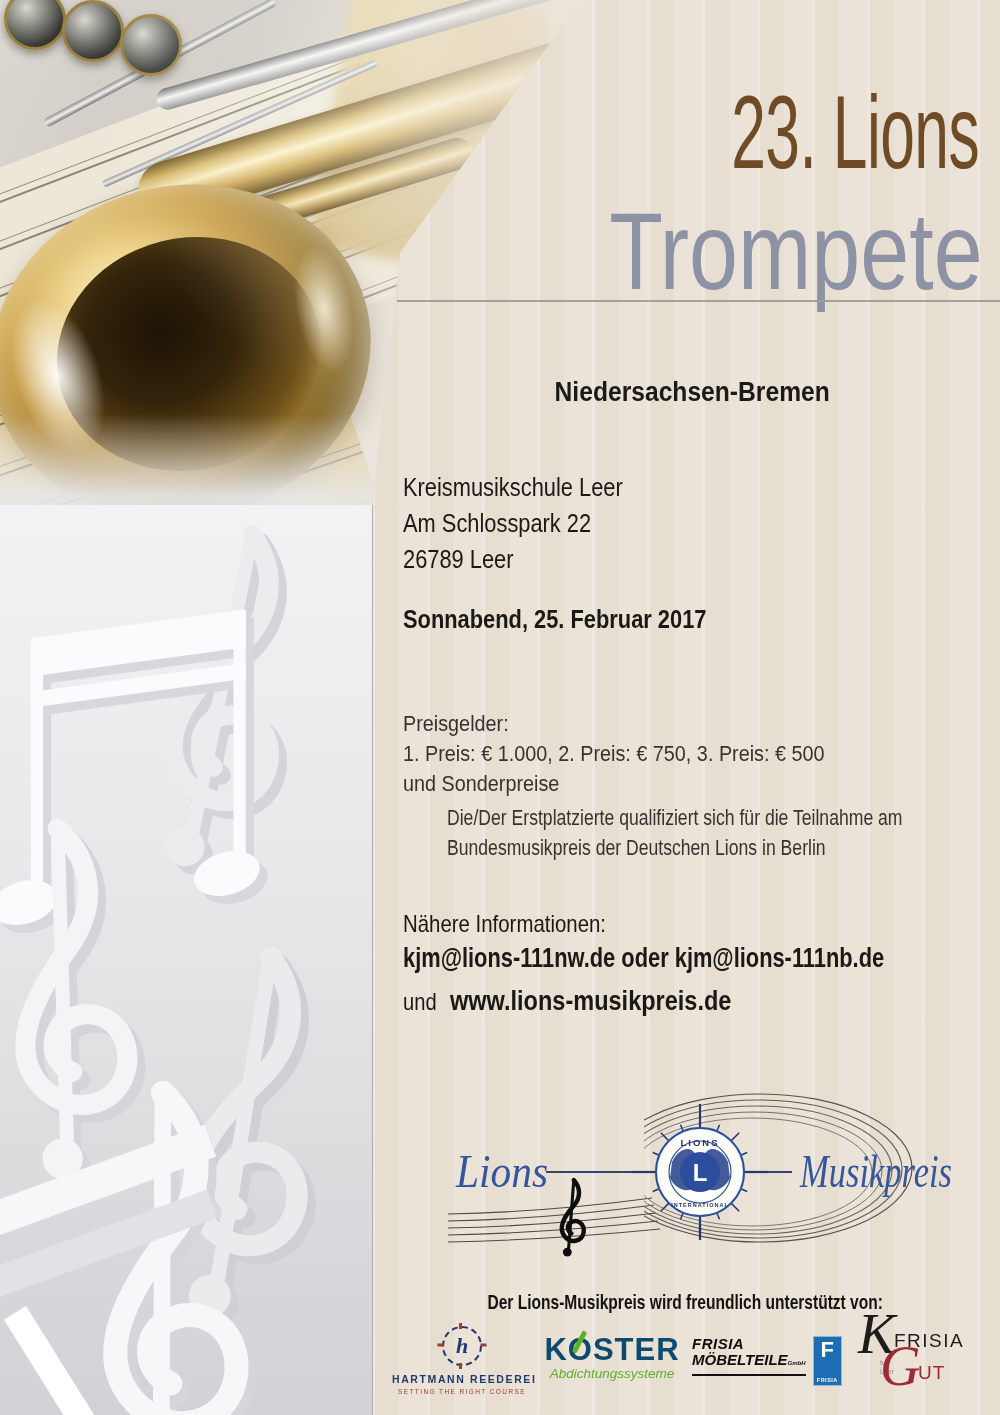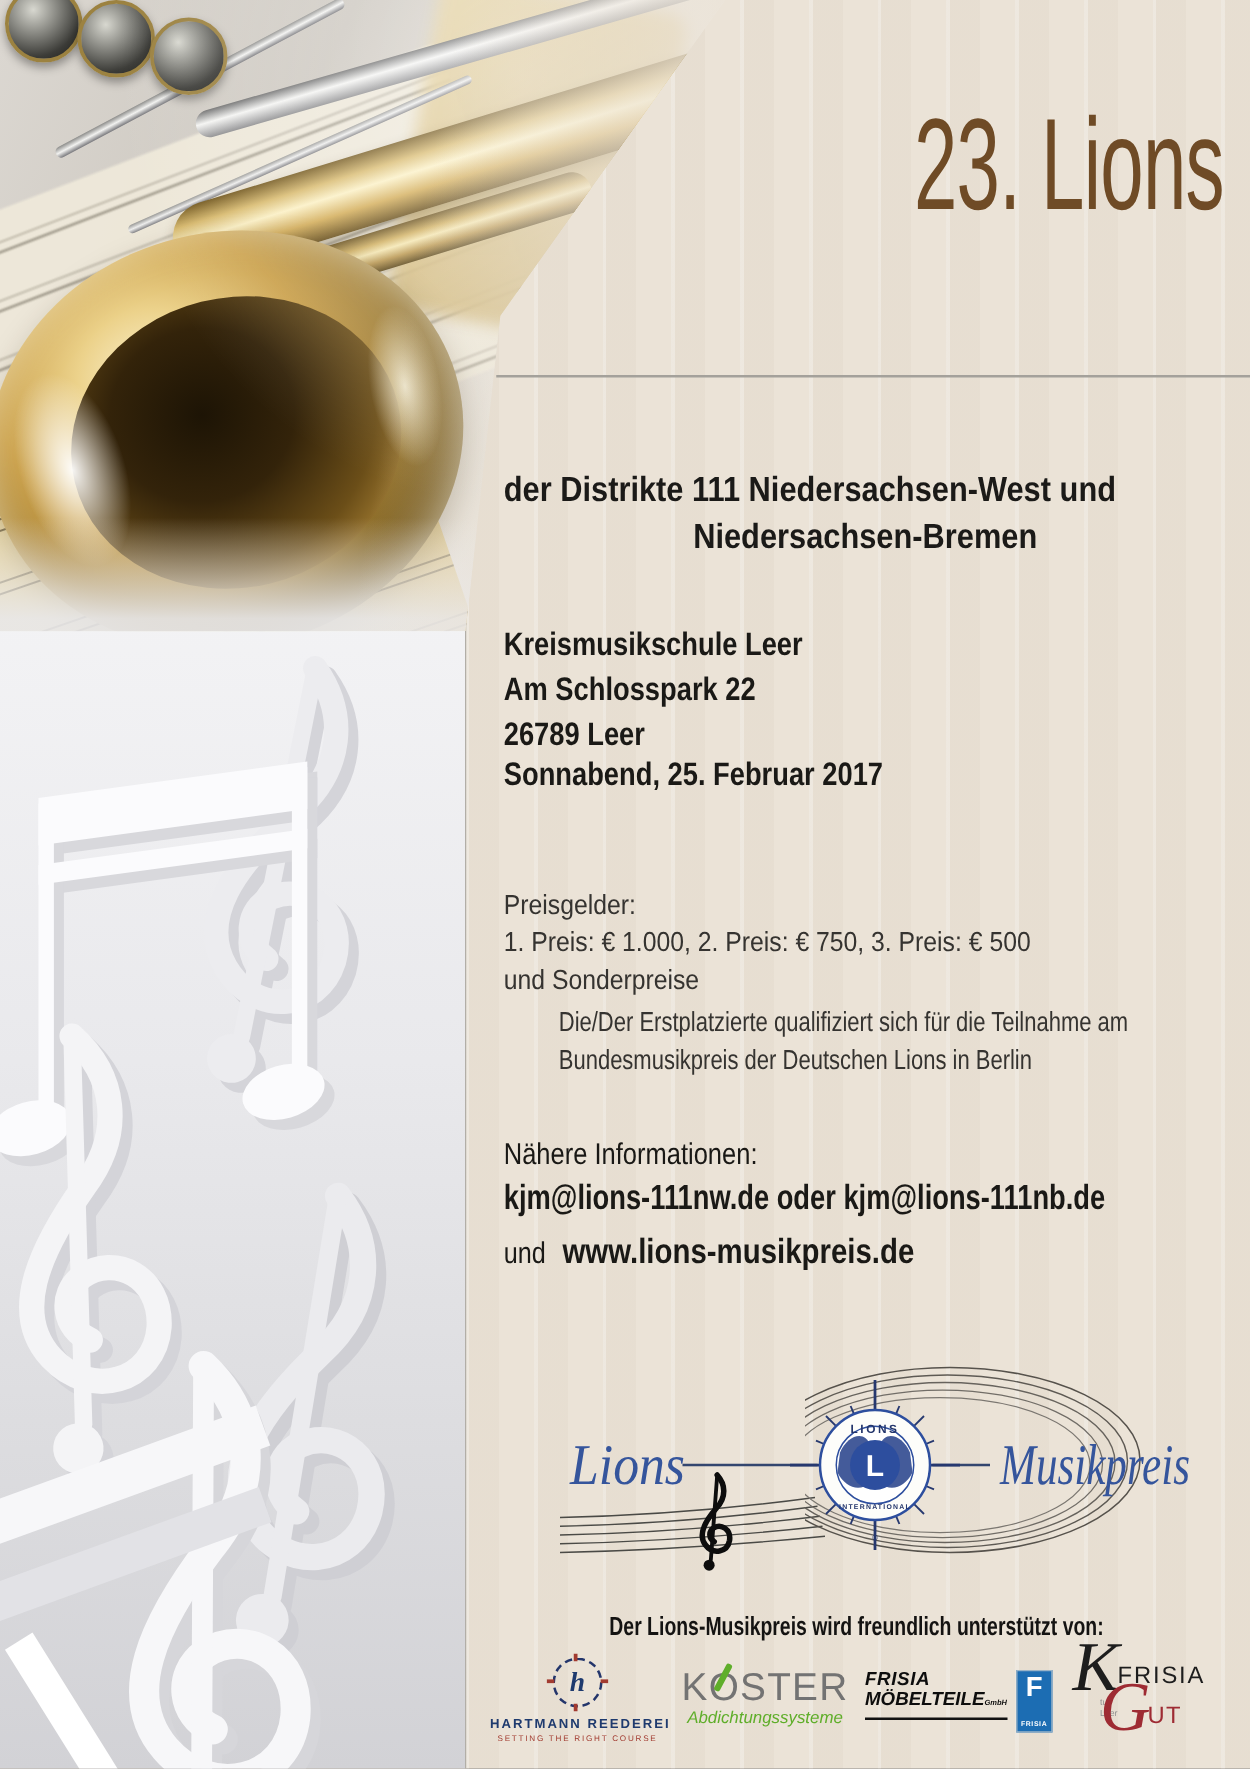--- a/index.html
+++ b/index.html
@@ -76,21 +76,21 @@
   .cond-r{display:inline-block;transform-origin:100% 50%;}
   .title{top:80px;left:360px;right:15px;text-align:right;font-size:104px;line-height:1;
     color:#6f4b26;font-weight:400;letter-spacing:-1px;white-space:nowrap;}
   .title .cond-r{transform:scaleX(.60);}
   .subtitle{top:196px;left:360px;right:17px;text-align:right;font-size:110px;line-height:1;
     color:#8d92a4;font-weight:400;white-space:nowrap;}
   .subtitle .cond-r{transform:scaleX(.80);}
   .rule{top:300px;left:397px;right:0;height:2px;background:#a4a19b;}
   .intro{top:373px;left:403px;width:540px;font-size:28px;font-weight:700;line-height:37px;color:#1b1a18;white-space:nowrap;}
   .intro .cond{transform:scaleX(.88);} .intro .r{text-align:center;} .intro .r .cond-r{transform:scaleX(.88);}
-  .venue{top:497px;left:403px;font-size:26px;font-weight:700;line-height:36px;white-space:nowrap;}
+  .venue{top:469px;left:403px;font-size:26px;font-weight:400;line-height:36px;white-space:nowrap;}
   .venue .cond{transform:scaleX(.84);}
   .event{top:601px;left:403px;font-size:26px;font-weight:700;line-height:36px;white-space:nowrap;}
   .event .cond{transform:scaleX(.84);}
   .prizes{top:709px;left:403px;font-size:22px;line-height:30px;color:#353330;white-space:nowrap;}
   .prizes .cond{transform:scaleX(.90);}
   .qual{top:803px;left:403px;font-size:22px;line-height:30px;color:#353330;white-space:nowrap;margin-left:44px;}
   .qual .cond{transform:scaleX(.80);}
   .info-h{top:910px;left:403px;font-size:24px;color:#191815;white-space:nowrap;}
   .info-h .cond{transform:scaleX(.85);}
   .emails{top:942px;left:403px;font-size:28px;font-weight:700;white-space:nowrap;}
@@ -113,21 +113,21 @@
     position:relative;display:flex;align-items:center;justify-content:center;}
   .h-circle i{position:absolute;width:3px;height:6px;background:#a23b30;}
   .h-n{top:-5px;left:15px;} .h-s{bottom:-5px;left:15px;}
   .h-e{right:-5px;top:14px;transform:rotate(90deg);} .h-w{left:-5px;top:14px;transform:rotate(90deg);}
   .h-initial{font-family:"Liberation Serif",serif;font-style:italic;font-weight:700;
     font-size:22px;color:#1e3a6e;}
   .h-name{margin-top:7px;font-size:10.5px;font-weight:700;letter-spacing:1.6px;color:#1e3a6e;white-space:nowrap;}
   .h-tag{margin-top:3px;font-size:6.5px;letter-spacing:1.4px;color:#a23b30;white-space:nowrap;}
   
   .koester{width:160px;margin-top:12px;}
-  .k-name{font-size:31px;font-weight:400;color:#737373;letter-spacing:1px;line-height:1;white-space:nowrap;}
+  .k-name{font-size:31px;font-weight:700;color:#0c4a6e;letter-spacing:1px;line-height:1;white-space:nowrap;}
   .k-o{position:relative;display:inline-block;}
   .k-o::after{content:"";position:absolute;left:9px;top:-4px;width:5px;height:24px;
     background:#5fae2a;transform:rotate(28deg);border-radius:2px;}
   .k-sub{font-size:13.5px;font-style:italic;color:#5fae2a;margin-top:1px;white-space:nowrap;}
   
   .frisia{width:150px;margin-top:14px;display:flex;align-items:flex-start;justify-content:center;gap:7px;}
   .f-text{text-align:left;border-bottom:2px solid #111;padding-bottom:6px;}
   .f-l1{font-size:15px;font-weight:700;font-style:italic;letter-spacing:.5px;color:#0d0d0d;line-height:1.05;}
   .f-l2{font-size:15px;font-weight:700;font-style:italic;color:#0d0d0d;line-height:1.05;white-space:nowrap;}
   .f-gmbh{font-size:6px;font-weight:700;}
@@ -207,24 +207,26 @@
     <div class="pm-bell-inner"></div>
     <div class="pm-spec1"></div>
     <div class="pm-spec2"></div>
     <div class="pm-fog"></div>
     <div class="pm-fade"></div>
   </div>
 
   <div class="txt title">
     <span class="cond-r">23. Lions Musikpreis</span>
   </div>
+  <div class="txt subtitle">
+    <span class="cond-r">Trompete</span>
+  </div>
   <div class="txt rule"></div>
 
   <div class="txt intro">
-    <div><span class="cond">der Distrikte 111 Niedersachsen-West und</span></div>
     <div class="r"><span class="cond-r">Niedersachsen-Bremen</span></div>
   </div>
 
   <div class="txt venue">
     <div><span class="cond">Kreismusikschule Leer</span></div>
     <div><span class="cond">Am Schlosspark 22</span></div>
     <div><span class="cond">26789 Leer</span></div>
   </div>
 
   <div class="txt event">

